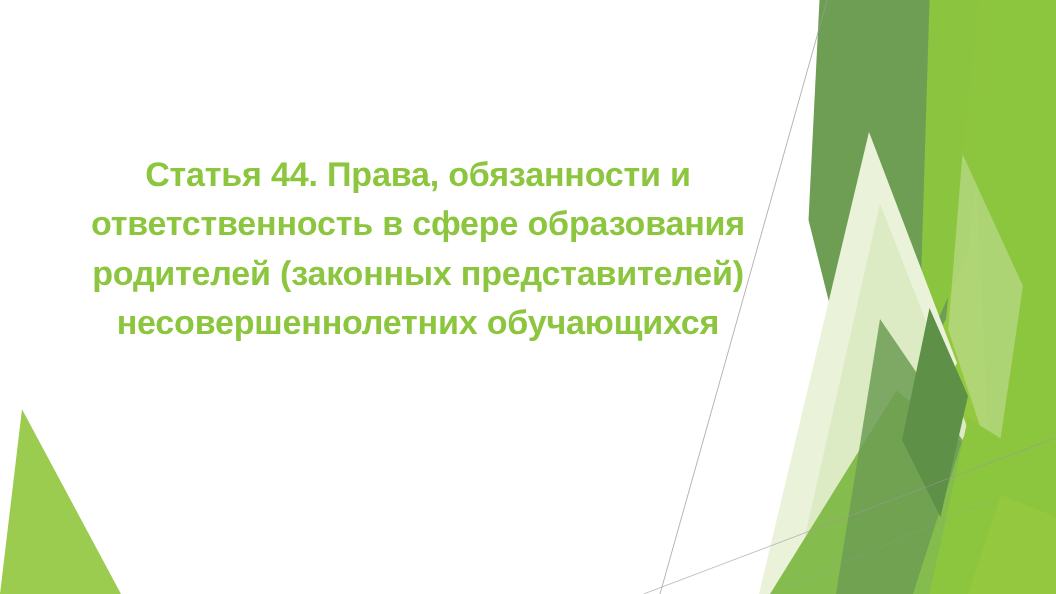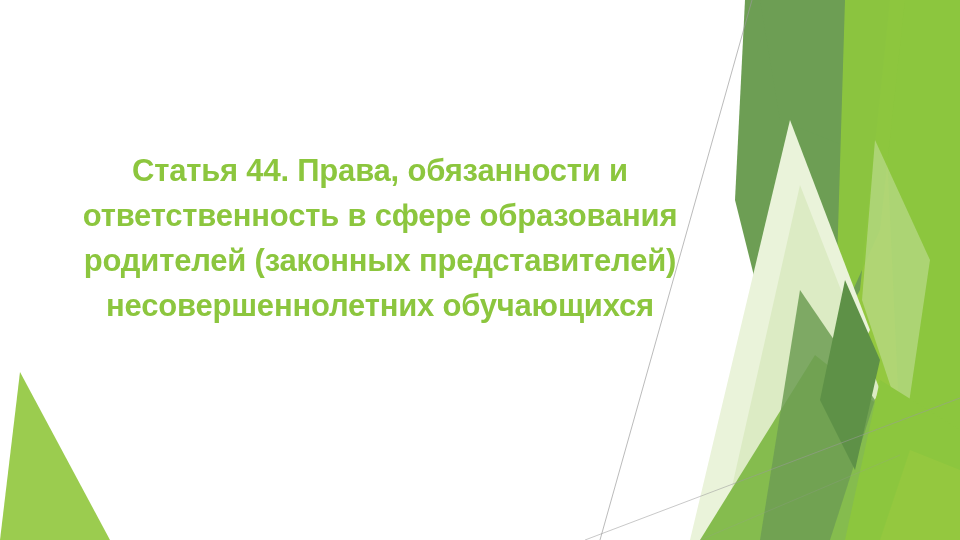--- a/index.html
+++ b/index.html
@@ -24,21 +24,21 @@
     pointer-events: none;
   }
   #title-block {
     position: absolute;
     left: 30px;
     top: 132px;
     width: 700px;
     text-align: center;
   }
   #title-text {
-    margin: 16px;
+    margin: 4px;
     font-family: "Liberation Sans", sans-serif;
     font-weight: bold;
     font-size: 31px;
     line-height: 45px;
     letter-spacing: -0.2px;
     color: #8CC63E;
     word-spacing: 0px;
   }
 </style>
 </head>

